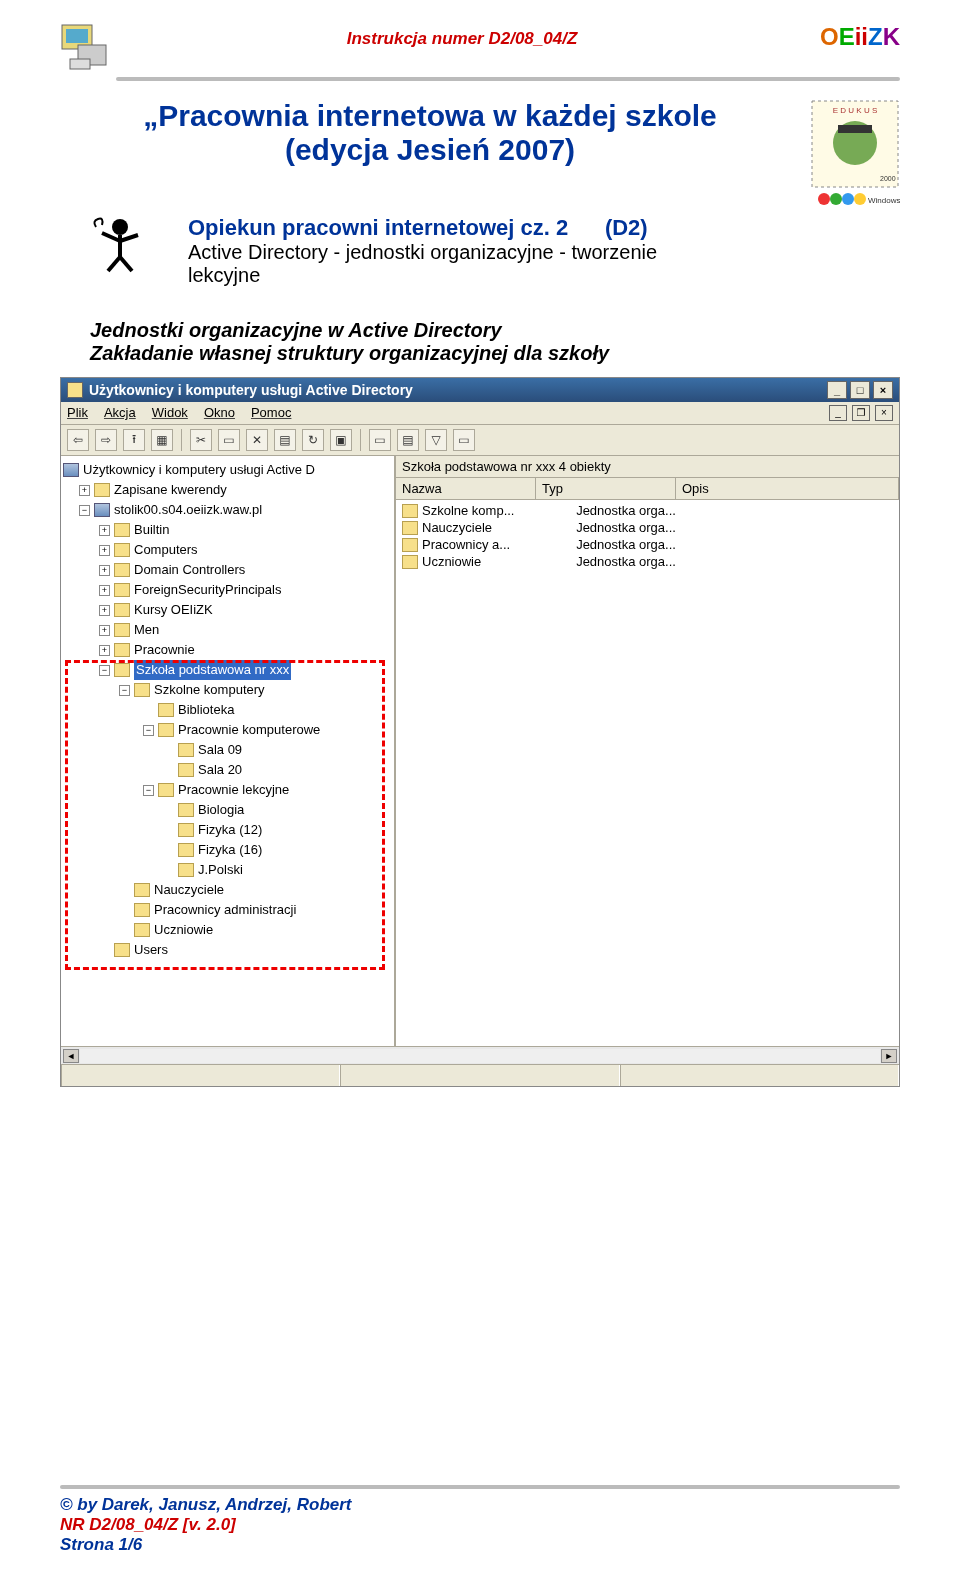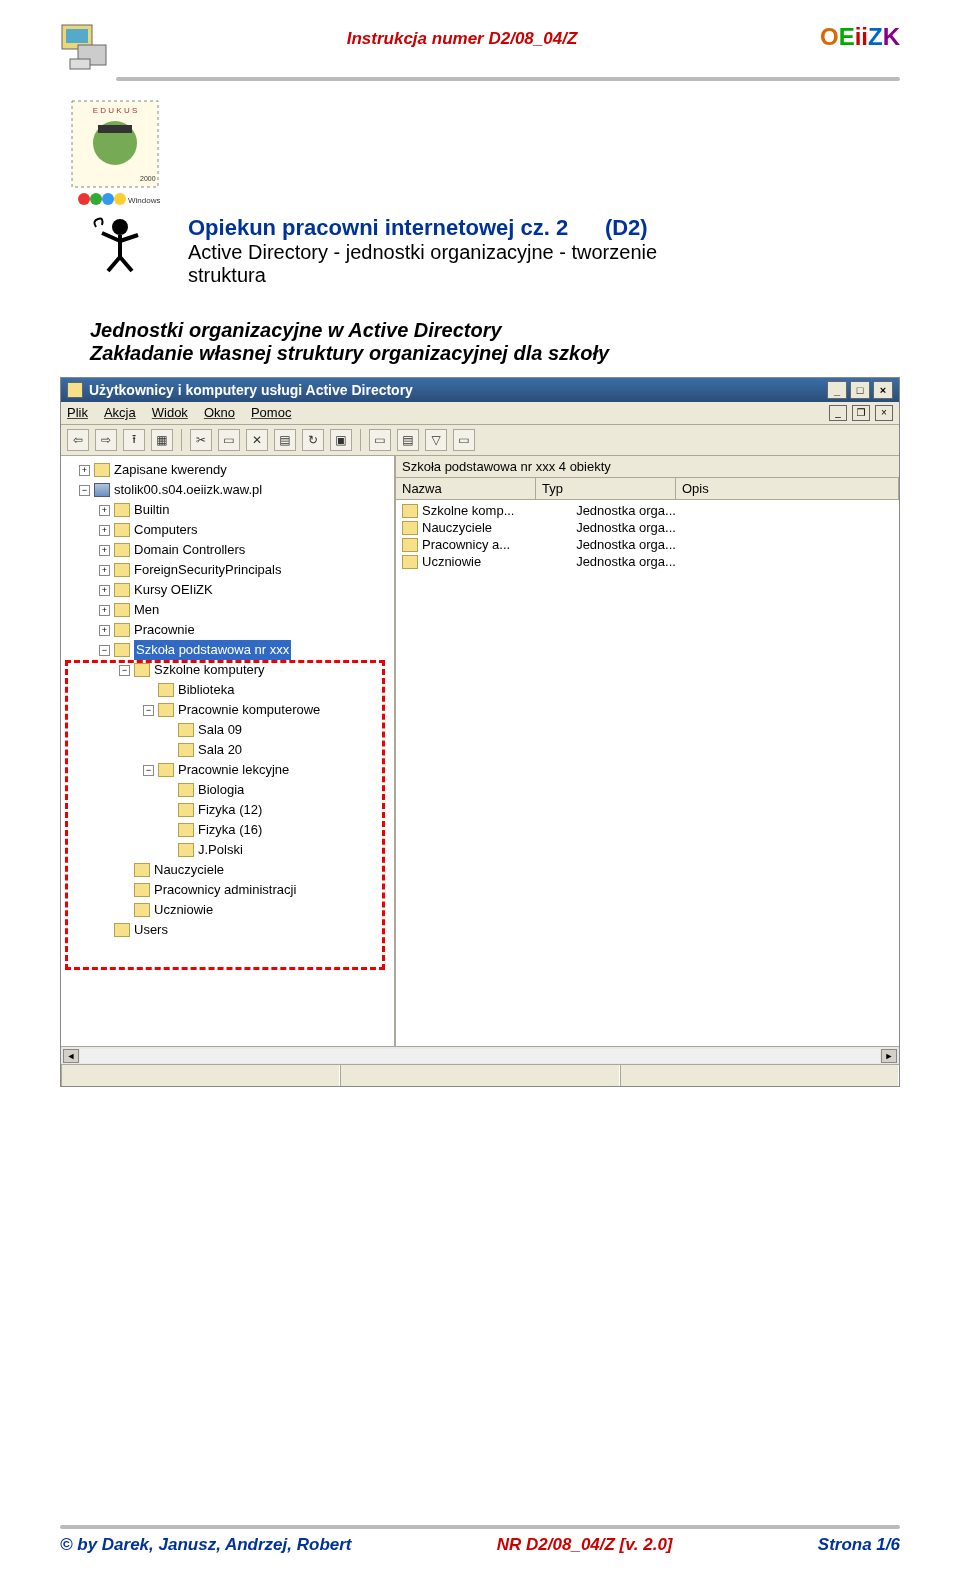--- a/index.html
+++ b/index.html
@@ -205,21 +205,21 @@
   .footer {
     position: absolute;
     bottom: 20px;
     left: 60px; right: 60px;
   }
   .footer .hr-bot {
     height:4px; background:#bbb; border-radius:2px; margin-bottom:6px;
   }
   .footer-row {
     display:flex; justify-content: space-between;
-    font-style: italic; font-weight: bold; font-size: 17px;
+    font-style: italic; font-weight: bold; font-size: 17px; flex-direction: column;
   }
   .footer-row .l { color:#003399; }
   .footer-row .c { color:#c00; }
   .footer-row .r { color:#003399; }
 </style>
 </head>
 <body>
 
 <div class="page">
 
@@ -235,20 +235,24 @@
     <div class="header-center">Instrukcja numer D2/08_04/Z</div>
     <div class="header-logo">
       <span class="logo-text">
         <span class="logo-o1">O</span><span class="logo-e">E</span><span class="logo-ii">ii</span><span class="logo-z">Z</span><span class="logo-k">K</span>
       </span>
     </div>
   </div>
   <div class="hr-top"></div>
 
   <div class="title-block">
+    <div class="title-text">
+      <div>„Pracownia internetowa w każdej szkole</div>
+      <div>(edycja Jesień 2007)</div>
+    </div>
     <div class="title-badge">
       <svg viewBox="0 0 90 110">
         <rect x="2" y="2" width="86" height="86" fill="#fffbe6" stroke="#888" stroke-dasharray="3,3"></rect>
         <text x="45" y="14" text-anchor="middle" font-size="8" fill="#a33">E D U K U S</text>
         <circle cx="45" cy="44" r="22" fill="#7a5"></circle>
         <rect x="28" y="26" width="34" height="8" fill="#333"></rect>
         <text x="70" y="82" font-size="7" fill="#333">2000</text>
         <g transform="translate(8,94)">
           <circle cx="6" cy="6" r="6" fill="#e33"></circle>
           <circle cx="18" cy="6" r="6" fill="#3a3"></circle>
@@ -272,21 +276,21 @@
         <path d="M6,14 Q2,8 8,6 Q14,4 12,12" fill="none" stroke="#000" stroke-width="2"></path>
       </svg>
     </div>
     <div class="sub-text-block">
       <div class="sub-line1">
         <span>Opiekun pracowni internetowej cz. 2</span>
         &nbsp;&nbsp;&nbsp;&nbsp;
         <span>(D2)</span>
       </div>
       <div class="sub-line2">Active Directory - jednostki organizacyjne - tworzenie</div>
-      <div class="sub-line3">struktura</div>
+      <div class="sub-line3">lekcyjne</div>
     </div>
   </div>
 
   <div class="section">
     <div class="line1">Jednostki organizacyjne w Active Directory</div>
     <div class="line2">Zakładanie własnej struktury organizacyjnej dla szkoły</div>
   </div>
 
   <div class="app-window">
     <div class="titlebar">
@@ -323,20 +327,24 @@
       <div class="tbtn">▣</div>
       <div class="tsep"></div>
       <div class="tbtn">▭</div>
       <div class="tbtn">▤</div>
       <div class="tbtn">▽</div>
       <div class="tbtn">▭</div>
     </div>
     <div class="content-row">
       <div class="tree-pane">
         <div class="tree">
+          <div class="node">
+              <div class="gicon"></div>
+              <span>Użytkownicy i komputery usługi Active D</span>
+            </div>
           <div class="node indent1">
               <div class="exp">+</div>
               <div class="ficon"></div>
               <span>Zapisane kwerendy</span>
             </div>
           <div class="node indent1">
               <div class="exp">−</div>
               <div class="gicon"></div>
               <span>stolik00.s04.oeiizk.waw.pl</span>
             </div>

